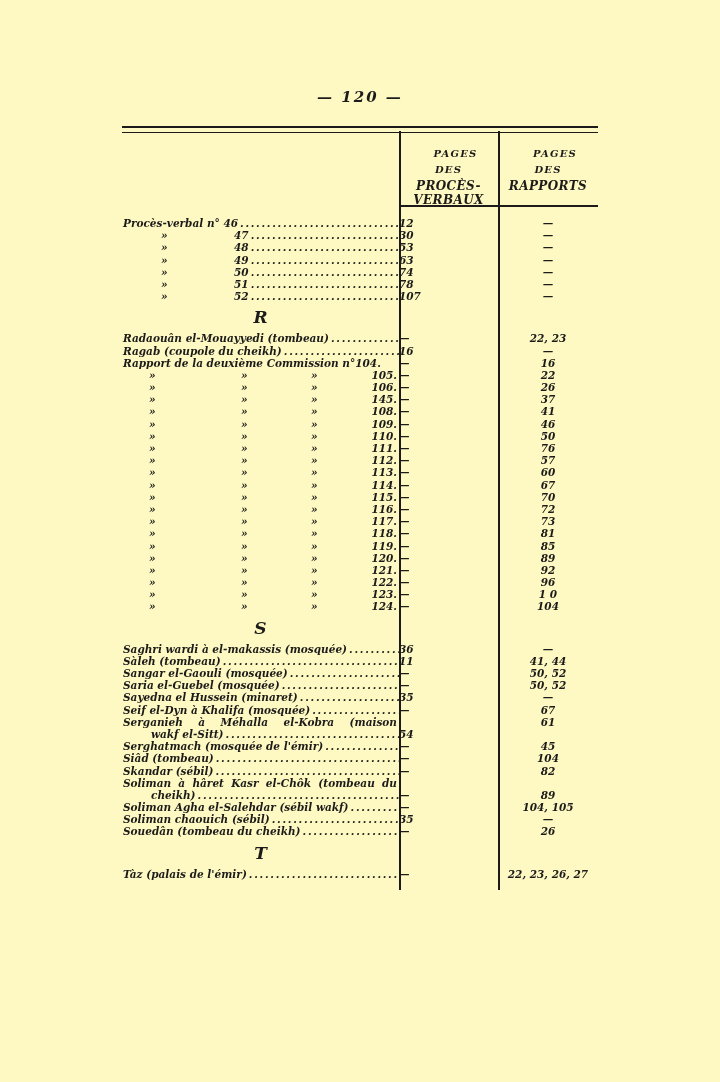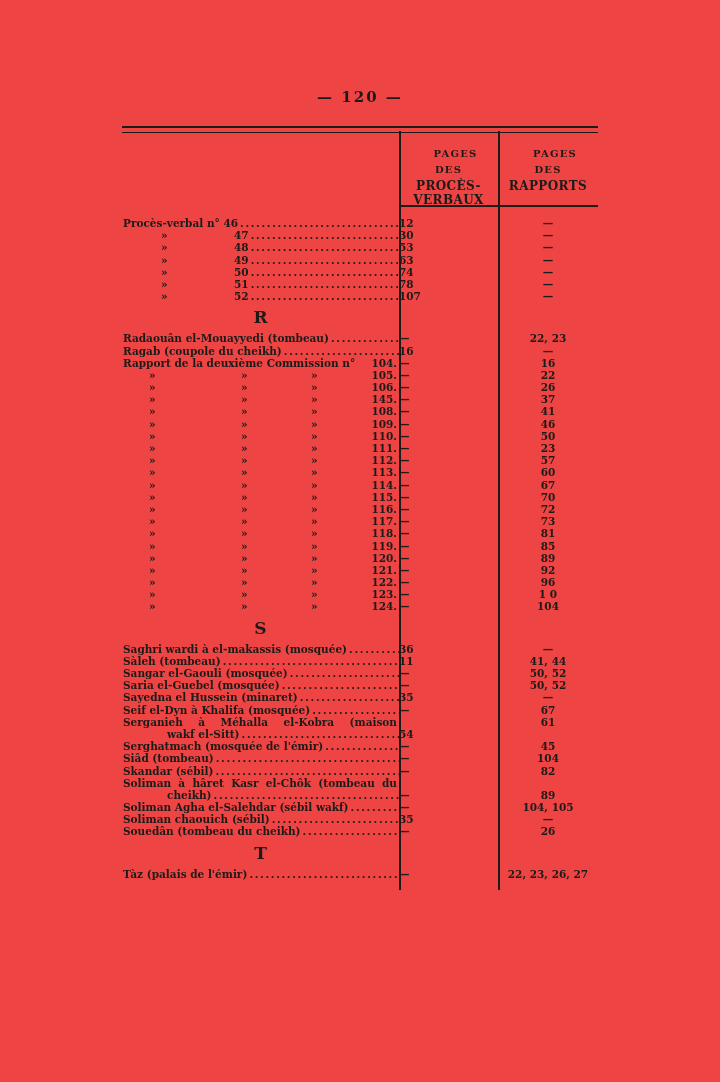--- a/index.html
+++ b/index.html
@@ -36,27 +36,27 @@
   .row.section { height:30px; }
   .section .c1 { display:block; text-align:center; font-size:17px; letter-spacing:1px; line-height:30px; overflow:visible; }
   .t { white-space:nowrap; flex:0 0 auto; }
   .dots { flex:1 1 auto; overflow:hidden; white-space:nowrap; margin-left:2px; letter-spacing:1.7px; }
   .dots::before { content:"........................................................................................."; }
   .gcol { flex:0 0 auto; width:111px; padding-left:38px; box-sizing:border-box; }
   .g1 { flex:0 0 auto; width:118px; padding-left:26px; box-sizing:border-box; }
   .g2 { flex:0 0 auto; width:70px; }
   .g3 { flex:1 1 auto; display:flex; justify-content:space-between; padding-right:2px; }
   .c1.just { display:block; text-align:justify; text-align-last:justify; padding-right:2px; white-space:normal; }
-  .c1.spread { justify-content:space-between; padding-right:2px; }
-  .cont-indent { margin-left:44px; }
+  .c1.spread { justify-content:flex-start; padding-right:2px; }
+  .cont-indent { margin-left:28px; }
 </style>
 </head>
 <body>
 
-<div class="page" style="color: rgb(28, 27, 25); background: #ef4444;">
+<div class="page" style="color: rgb(28, 27, 25); background: #fef9c3; font-style: italic;">
 
   <div class="page-number">— 120 —</div>
 
   <div class="index-table">
     <div class="top-rule"></div>
     <div class="vrule vrule-left"></div>
     <div class="vrule vrule-right"></div>
     <div class="header-underline"></div>
 
     <div class="header-row">
@@ -240,21 +240,21 @@
         <div class="row">
           <div class="c1">
             <span class="g1">»</span>
             <span class="g2">»</span>
             <span class="g3">
               <span class="t">»</span>
               <span class="t">111.</span>
             </span>
           </div>
           <div class="c2"><span>—</span></div>
-          <div class="c3"><span>23</span></div>
+          <div class="c3"><span>76</span></div>
         </div>
         <div class="row">
           <div class="c1">
             <span class="g1">»</span>
             <span class="g2">»</span>
             <span class="g3">
               <span class="t">»</span>
               <span class="t">112.</span>
             </span>
           </div>

